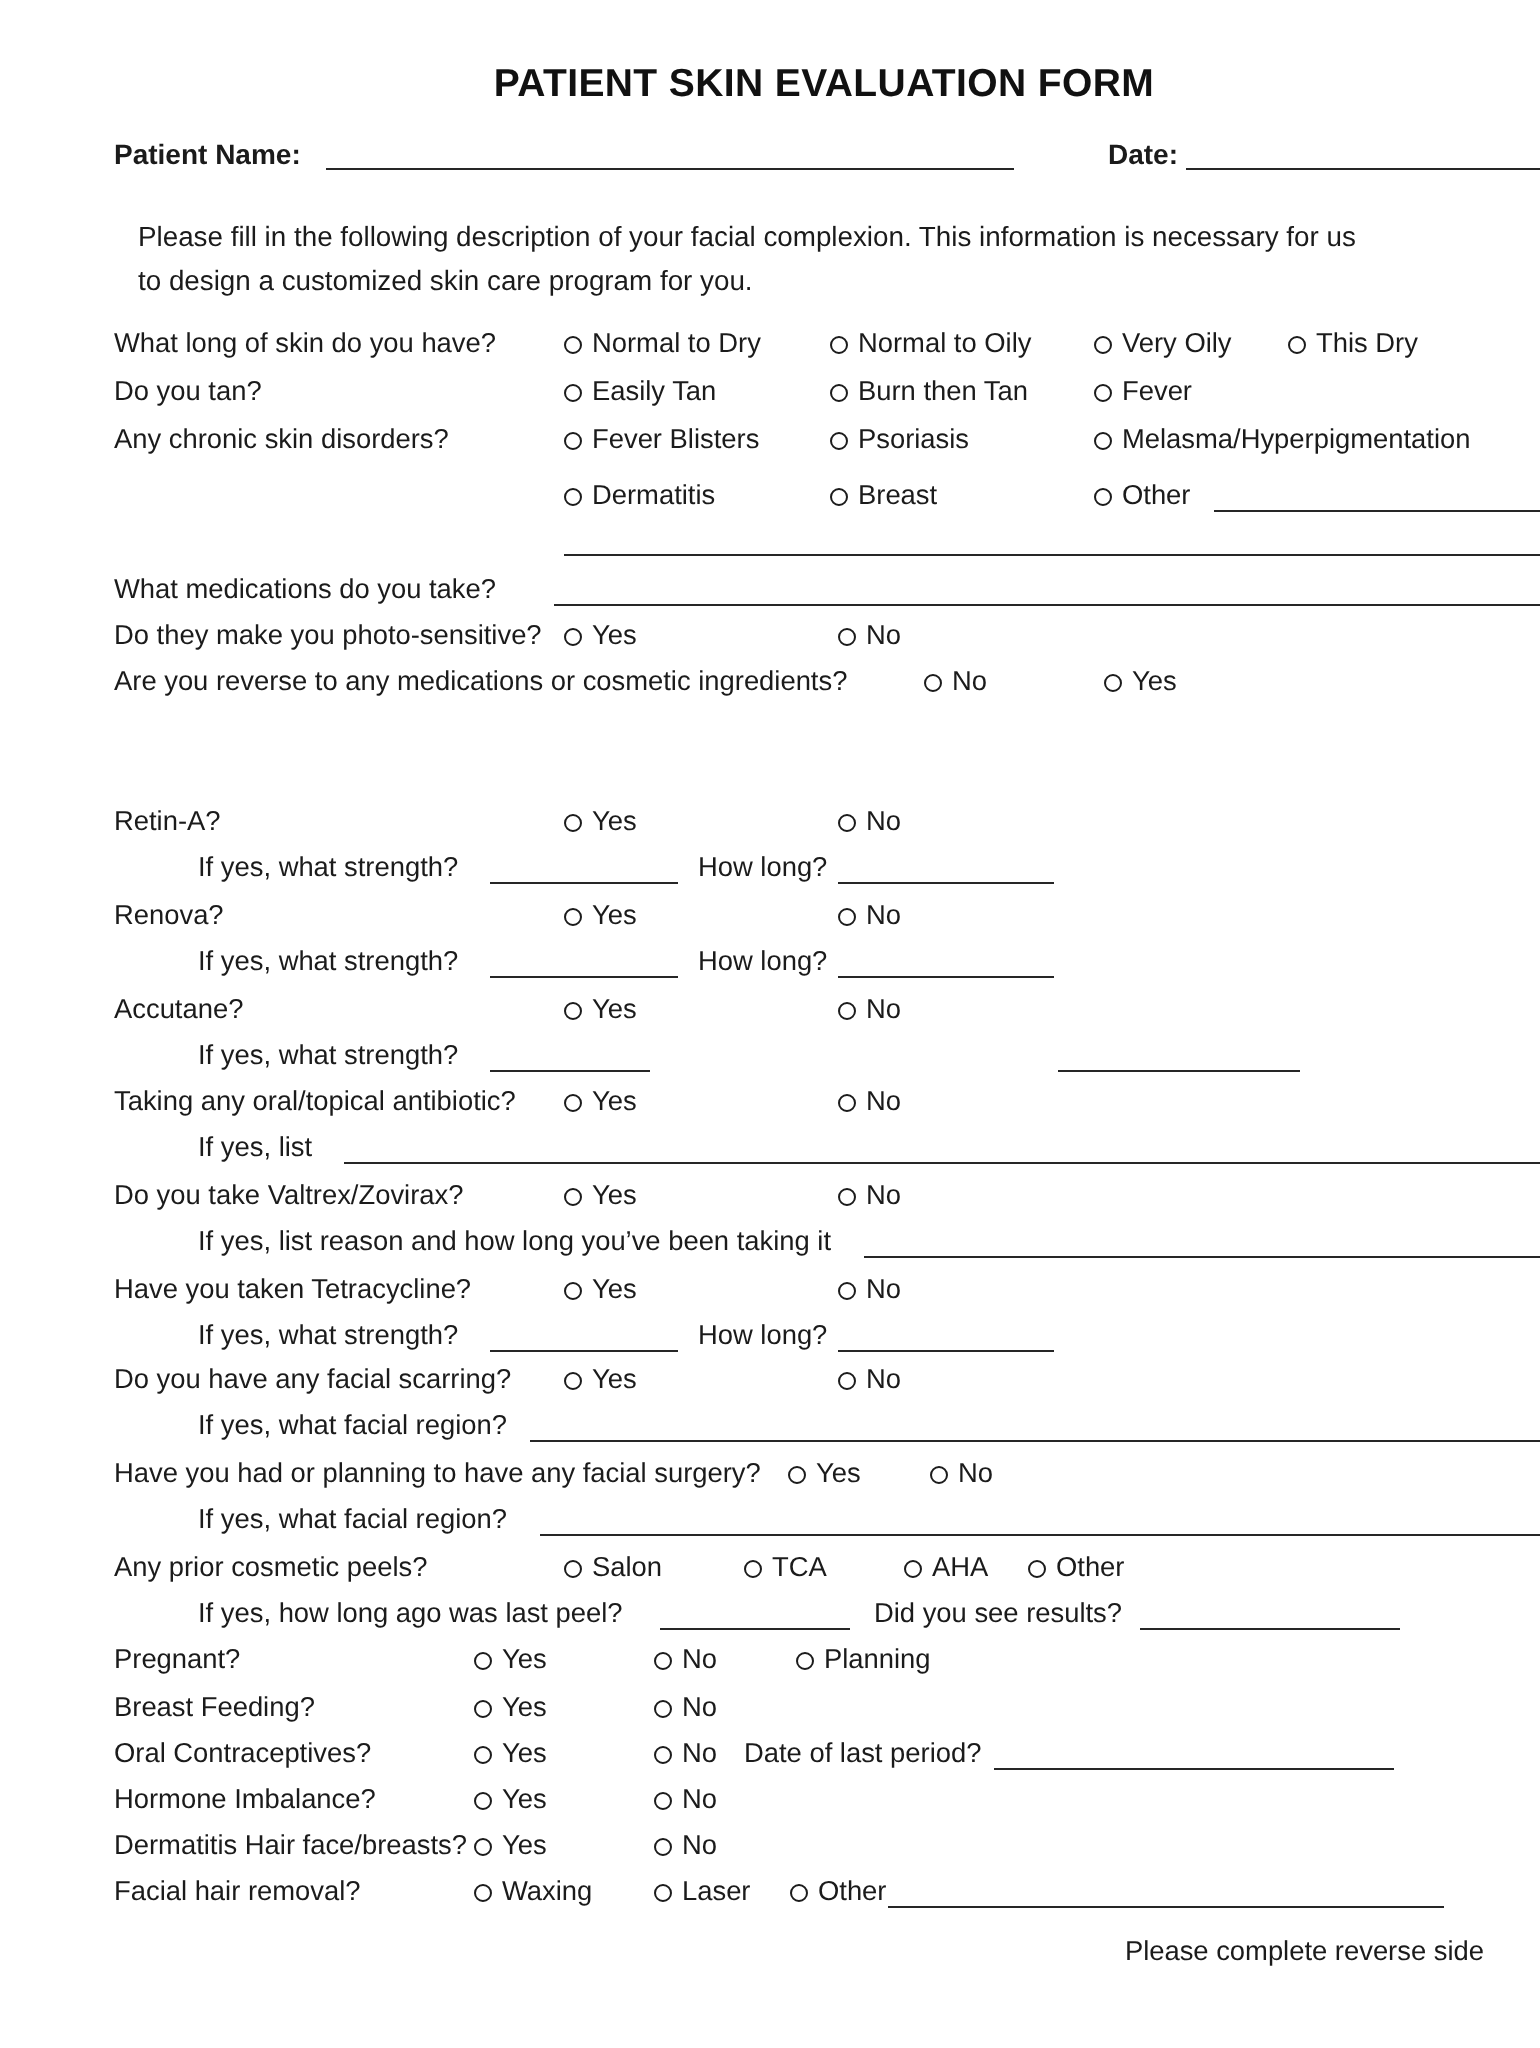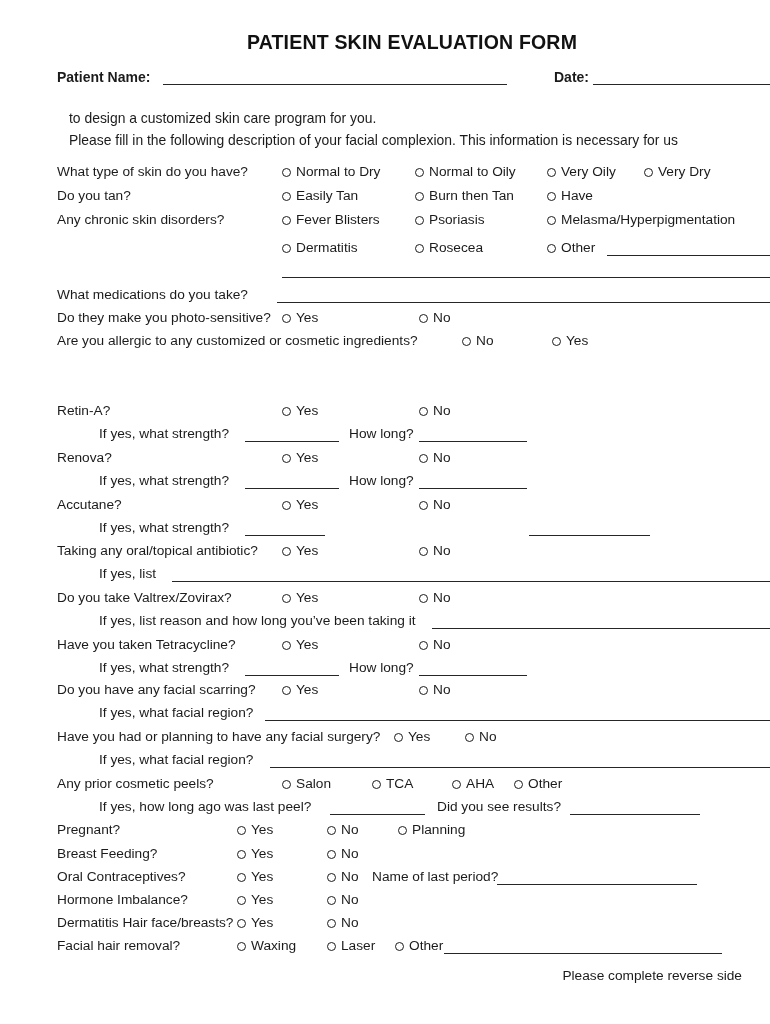--- a/index.html
+++ b/index.html
@@ -38,70 +38,70 @@
   <div class="title">PATIENT SKIN EVALUATION FORM</div>
 
   <div class="row" style="top:68px">
     <span class="lbl b">Patient Name:</span>
     <span class="blank" style="left:136px;width:344px"></span>
     <span class="opt b" style="left:527px">Date:</span>
     <span class="blank" style="left:566px;width:179px"></span>
   </div>
 
   <div class="intro">
+    <span>Please fill in the following description of your facial complexion.  This information is necessary for us</span>
     <span>to design a customized skin care program for you.</span>
-    <span>Please fill in the following description of your facial complexion.  This information is necessary for us</span>
   </div>
 
   <div class="row" style="top:163px">
-    <span class="lbl">What type of skin do you have?</span>
+    <span class="lbl">What long of skin do you have?</span>
     <span class="opt" style="left:255px"><i class="c"></i><span>Normal to Dry</span></span>
     <span class="opt" style="left:388px"><i class="c"></i><span>Normal to Oily</span></span>
     <span class="opt" style="left:520px"><i class="c"></i><span>Very Oily</span></span>
-    <span class="opt" style="left:617px"><i class="c"></i><span>Very Dry</span></span>
+    <span class="opt" style="left:617px"><i class="c"></i><span>This Dry</span></span>
   </div>
 
   <div class="row" style="top:187px">
     <span class="lbl">Do you tan?</span>
     <span class="opt" style="left:255px"><i class="c"></i><span>Easily Tan</span></span>
     <span class="opt" style="left:388px"><i class="c"></i><span>Burn then Tan</span></span>
-    <span class="opt" style="left:520px"><i class="c"></i><span>Have</span></span>
+    <span class="opt" style="left:520px"><i class="c"></i><span>Fever</span></span>
   </div>
 
   <div class="row" style="top:211px">
     <span class="lbl">Any chronic skin disorders?</span>
     <span class="opt" style="left:255px"><i class="c"></i><span>Fever Blisters</span></span>
     <span class="opt" style="left:388px"><i class="c"></i><span>Psoriasis</span></span>
     <span class="opt" style="left:520px"><i class="c"></i><span>Melasma/Hyperpigmentation</span></span>
   </div>
 
   <div class="row" style="top:239px">
     <span class="opt" style="left:255px"><i class="c"></i><span>Dermatitis</span></span>
-    <span class="opt" style="left:388px"><i class="c"></i><span>Rosecea</span></span>
+    <span class="opt" style="left:388px"><i class="c"></i><span>Breast</span></span>
     <span class="opt" style="left:520px"><i class="c"></i><span>Other</span></span>
     <span class="blank" style="left:580px;width:175px"></span>
   </div>
 
   <div class="row" style="top:261px">
     <span class="blank" style="left:255px;width:500px"></span>
   </div>
 
   <div class="row" style="top:286px">
     <span class="lbl">What medications do you take?</span>
     <span class="blank" style="left:250px;width:505px"></span>
   </div>
 
   <div class="row" style="top:309px">
     <span class="lbl">Do they make you photo-sensitive?</span>
     <span class="opt" style="left:255px"><i class="c"></i><span>Yes</span></span>
     <span class="opt" style="left:392px"><i class="c"></i><span>No</span></span>
   </div>
 
   <div class="row" style="top:332px">
-    <span class="lbl">Are you allergic to any customized or cosmetic ingredients?</span>
+    <span class="lbl">Are you reverse to any medications or cosmetic ingredients?</span>
     <span class="opt" style="left:435px"><i class="c"></i><span>No</span></span>
     <span class="opt" style="left:525px"><i class="c"></i><span>Yes</span></span>
   </div>
 
 
   <div class="row" style="top:402px">
     <span class="lbl">Retin-A?</span>
     <span class="opt" style="left:255px"><i class="c"></i><span>Yes</span></span>
     <span class="opt" style="left:392px"><i class="c"></i><span>No</span></span>
   </div>
@@ -211,21 +211,21 @@
   <div class="row" style="top:845px">
     <span class="lbl">Breast Feeding?</span>
     <span class="opt" style="left:210px"><i class="c"></i><span>Yes</span></span>
     <span class="opt" style="left:300px"><i class="c"></i><span>No</span></span>
   </div>
 
   <div class="row" style="top:868px">
     <span class="lbl">Oral Contraceptives?</span>
     <span class="opt" style="left:210px"><i class="c"></i><span>Yes</span></span>
     <span class="opt" style="left:300px"><i class="c"></i><span>No</span></span>
-    <span class="opt" style="left:345px">Name of last period?</span>
+    <span class="opt" style="left:345px">Date of last period?</span>
     <span class="blank" style="left:470px;width:200px"></span>
   </div>
 
   <div class="row" style="top:891px">
     <span class="lbl">Hormone Imbalance?</span>
     <span class="opt" style="left:210px"><i class="c"></i><span>Yes</span></span>
     <span class="opt" style="left:300px"><i class="c"></i><span>No</span></span>
   </div>
 
   <div class="row" style="top:914px">

